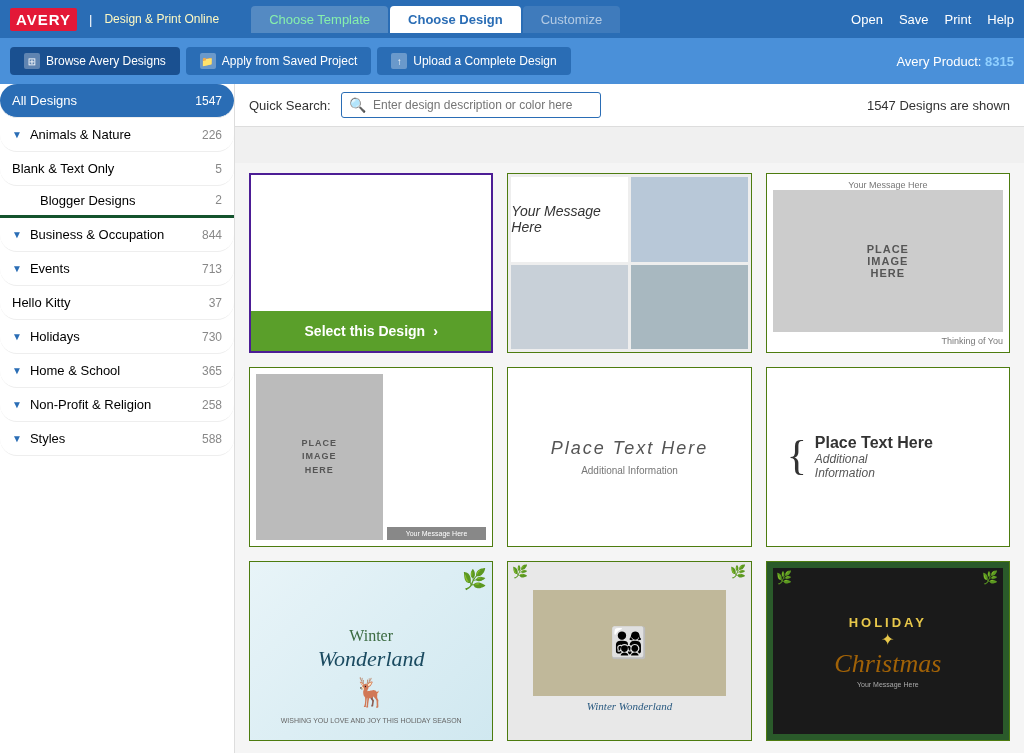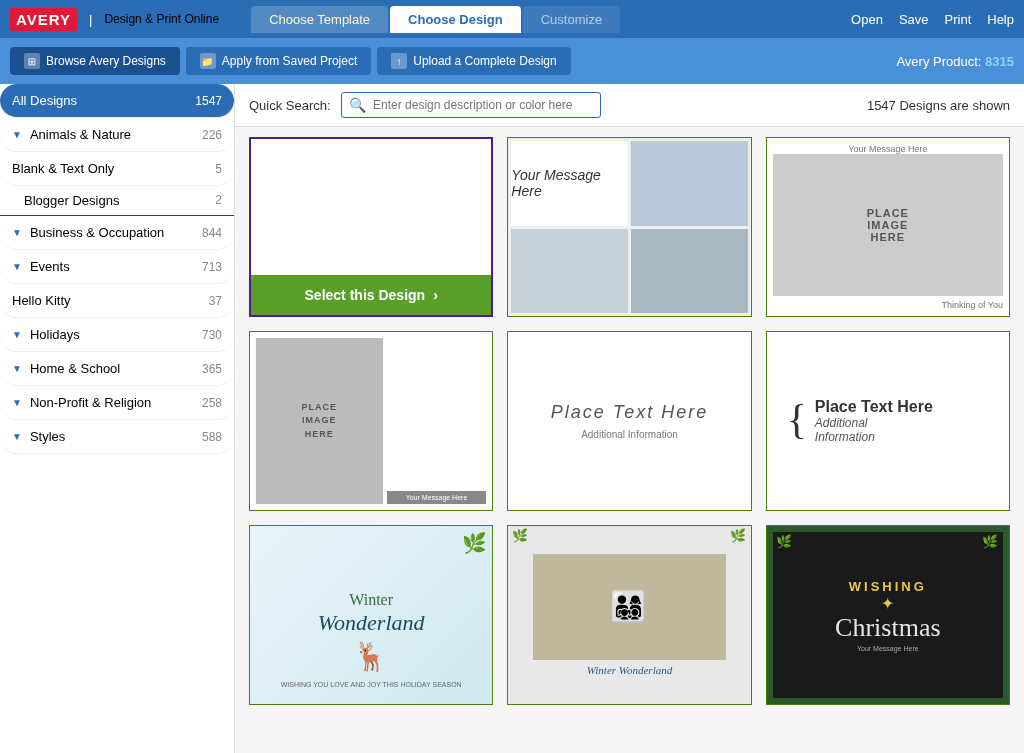--- a/index.html
+++ b/index.html
@@ -22,21 +22,21 @@
       padding: 3px 6px;
       border-radius: 2px;
       letter-spacing: 1px;
     }
     .logo-divider {
       color: white;
       margin: 0 8px;
       font-size: 13px;
     }
     .logo-subtitle {
-      color: #000000;
+      color: #fef9c3;
       font-size: 12px;
     }
     .nav-tabs {
       display: flex;
       margin-left: 30px;
       gap: 2px;
       flex: 1;
     }
     .nav-tab {
       padding: 6px 18px;
@@ -45,21 +45,21 @@
       cursor: pointer;
       color: white;
     }
     .nav-tab.active {
       background: white;
       color: #2a6db5;
       font-weight: bold;
     }
     .nav-tab.inactive {
       background: rgba(255,255,255,0.2);
-      color: #fef9c3;
+      color: #86efac;
     }
     .nav-tab.disabled {
       background: rgba(255,255,255,0.1);
       color: rgba(255,255,255,0.6);
     }
     .top-right-actions {
       display: flex;
       gap: 16px;
       color: white;
       font-size: 13px;
@@ -154,33 +154,34 @@
     .sidebar-count {
       font-size: 12px;
       color: #888;
     }
     .chevron {
       color: #2a6db5;
       font-size: 10px;
       margin-right: 4px;
     }
     .sidebar-sub-item {
-      padding: 7px 12px 7px 24px;
-      border-bottom: 1px solid #14532d;
+      padding: 7px 12px 7px 40px;
+      border-bottom: 3px solid #14532d;
       cursor: pointer;
       display: flex;
       justify-content: space-between;
     }
 
     
     .right-content {
       flex: 1;
       display: flex;
       flex-direction: column;
       overflow: hidden;
+      gap: 36px;
     }
 
     
     .search-bar {
       background: white;
       padding: 8px 14px;
       display: flex;
       align-items: center;
       gap: 10px;
       border-bottom: 1px solid #ddd;
@@ -476,21 +477,22 @@
     }
     .mc-merriest {
       font-size: 13px;
       color: #e8c84a;
       font-weight: bold;
       letter-spacing: 3px;
     }
     .mc-christmas {
       font-family: Georgia, serif;
       font-size: 26px;
-      color: #e5e5e5;
+      color: #a16207;
+      font-style: italic;
     }
     .mc-msg {
       font-size: 7px;
       color: #aaa;
       margin-top: 2px;
     }
     .mc-star {
       color: #e8c84a;
       font-size: 16px;
     }
@@ -706,21 +708,21 @@
           <div class="ww-overlay">Winter Wonderland</div>
         </div>
       </div>
 
       <div class="design-card">
         <div class="merriest-christmas">
           <div style="position:absolute;top:0;left:0;right:0;display:flex;justify-content:space-between;padding:2px 4px;">
             <span>🌿</span>
             <span>🌿</span>
           </div>
-          <div class="mc-merriest">WISHING</div>
+          <div class="mc-merriest">HOLIDAY</div>
           <span class="mc-star">✦</span>
           <div class="mc-christmas">Christmas</div>
           <div class="mc-msg">Your Message Here</div>
         </div>
       </div>
 
     </div>
   </div>
 </div>
 

